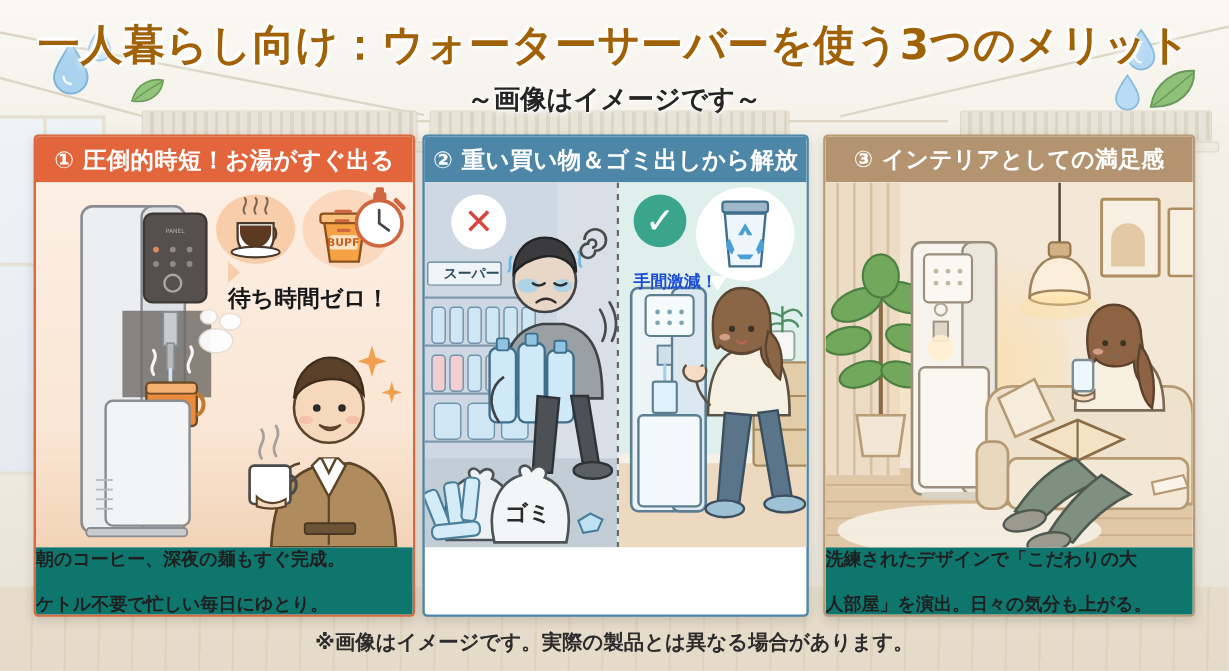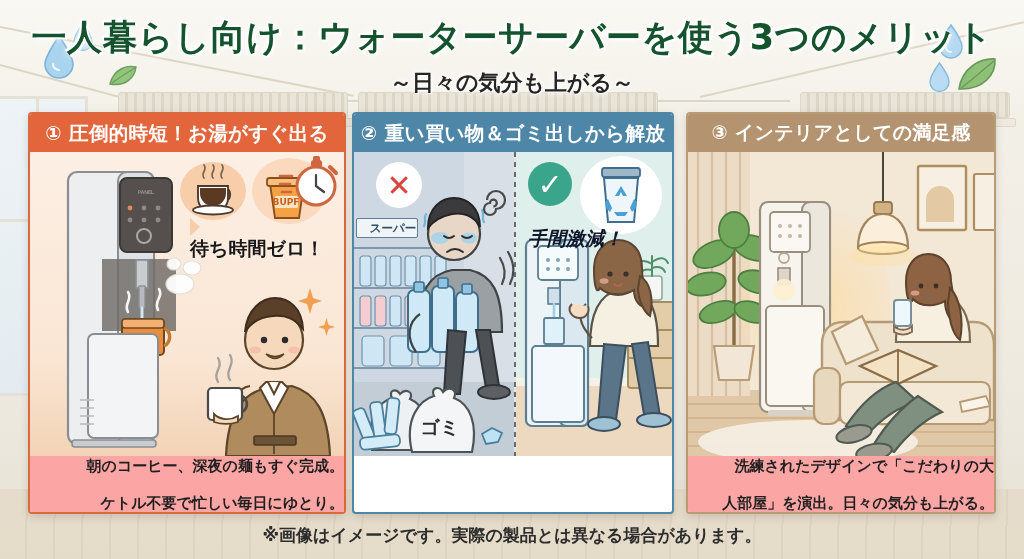--- a/index.html
+++ b/index.html
@@ -44,21 +44,21 @@
   }
 
   
   .drop { position:absolute; }
   .drop svg, .leaf svg { display:block; }
   .leaf { position:absolute; }
 
   
   .title-wrap { position:absolute; left:0; top:14px; width:1024px; text-align:center; z-index:6; }
   .title-main {
-    font-size:35px; font-weight:bold; color:#14532d; letter-spacing:.5px;
+    font-size:35px; font-weight:bold; color:#a16207; letter-spacing:.5px;
     text-shadow:0 0 6px #fff, 0 0 12px #fff, 2px 2px 0 #fff, -2px -2px 0 #fff;
   }
   .title-sub {
     margin-top:7px; font-size:22px; font-weight:bold; color:#242424;
     text-shadow:0 0 6px #fff, 0 0 10px #fff, 1px 1px 0 #fff;
   }
 
   
   .cards { position:absolute; left:0; top:112px; width:1024px; height:402px; z-index:5; }
   .card {
@@ -80,22 +80,22 @@
   #card1 .card-head { background:#e2653c; }
   #card2 .card-head { background:#4e86a8; }
   #card3 .card-head { background:#b49470; font-size:19px; }
 
   .card-art { position:relative; height:304px; overflow:hidden; }
   #card1 .card-art { background:linear-gradient(180deg,#fcefe4 0%,#fae6d4 68%,#f2d3b6 100%);padding-left:10px; }
   #card2 .card-art { background:#dfe6ec; }
   #card3 .card-art { background:linear-gradient(180deg,#f5ece0,#ecdcc8); }
 
   .card-cap {
-    height:58px; background:#fca5a5; display:flex; flex-direction:column;
-    align-items:flex-end; justify-content:center; gap:18px;
+    height:58px; background:#0f766e; display:flex; flex-direction:column;
+    align-items:flex-start; justify-content:center; gap:18px;
     font-size:15px; font-weight:bold; color:#1f1f1f; line-height:1.25;
   }
 
   
   .server1 { position:absolute; left:28px; top:12px; }
   .bubble-ic {
     position:absolute; border-radius:50%;
   }
   .zero-text {
     position:absolute; left:160px; top:84px; font-size:19px; font-weight:bold; color:#181818;
@@ -116,23 +116,22 @@
     display:flex; align-items:center; justify-content:center;
     font-size:30px; font-weight:bold;
   }
   .supa {
     position:absolute; left:2px; top:66px; width:62px; height:20px;
     background:#eef4f8; border:1.5px solid #5f7f96; border-radius:2px;
     font-size:11.5px; font-weight:bold; color:#2e4d60;
     display:flex; align-items:center; justify-content:center;padding-left:12px;
   }
   .tema {
-    position:absolute; left:12px; top:74px; font-size:19px; font-weight:bold; color:#0f172a;
+    position:absolute; left:12px; top:74px; font-size:14px; font-weight:bold; color:#1d4ed8;
     white-space:nowrap;
-    font-style:italic;
   }
 
   
   .glow {
     position:absolute; border-radius:50%;
     background:radial-gradient(circle,rgba(255,218,150,.62) 0%,rgba(255,218,150,0) 70%);
   }
 
   
   .footer {
@@ -200,21 +199,21 @@
   </div>
   <div class="leaf" style="left:956px;top:56px;">
     <svg width="42" height="36" viewBox="0 0 42 36">
         <path d="M3 33 C6 12 24 2 39 3 C40 18 28 34 3 33Z" fill="#8fc078" stroke="#67995a" stroke-width="1.6"></path>
         <path d="M5 32 C16 24 28 13 38 5" fill="none" stroke="#67995a" stroke-width="1.2"></path>
       </svg>
   </div>
 
   <div class="title-wrap">
     <div class="title-main">一人暮らし向け：ウォーターサーバーを使う3つのメリット</div>
-    <div class="title-sub">～日々の気分も上がる～</div>
+    <div class="title-sub">～画像はイメージです～</div>
   </div>
 
   <div class="cards">
 
     <div class="card" id="card1">
       <div class="card-head">① 圧倒的時短！お湯がすぐ出る</div>
       <div class="card-art">
 
         <svg class="server1" width="150" height="290" viewBox="0 0 150 290">
           <rect x="10" y="8" width="86" height="272" rx="9" fill="#eceef0" stroke="#8a8d91" stroke-width="2.2"></rect>

